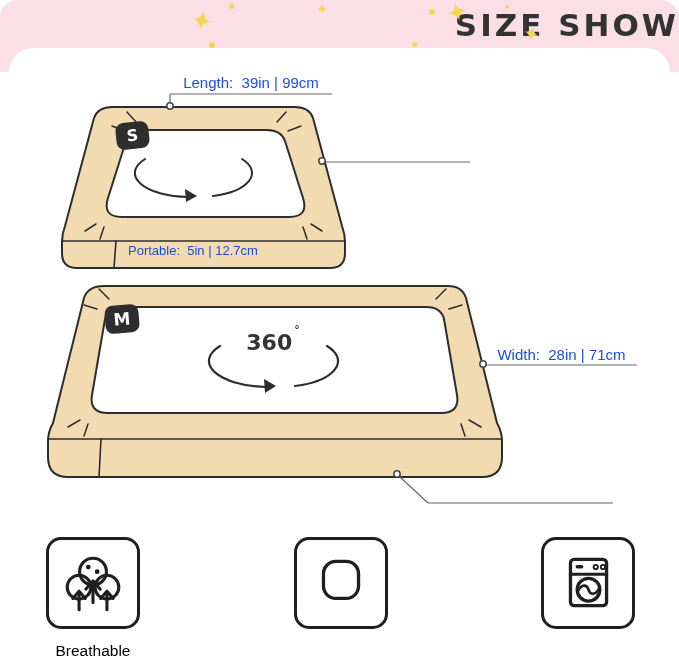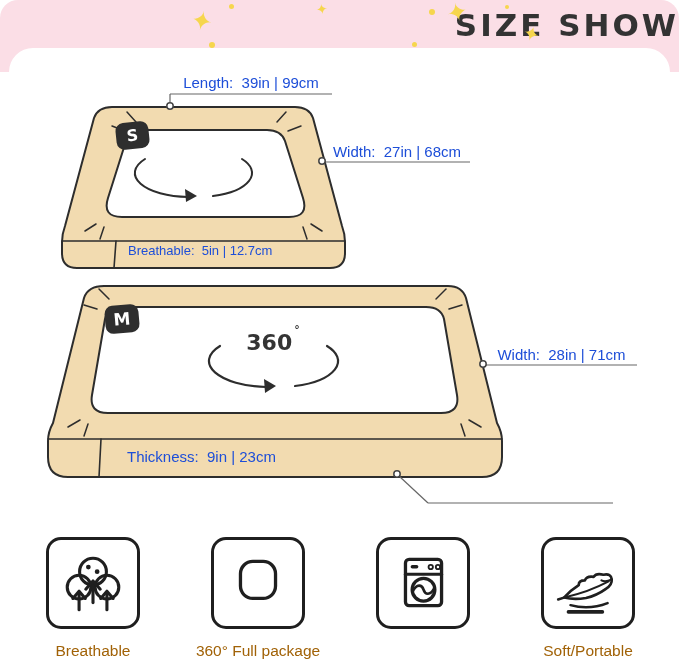--- a/index.html
+++ b/index.html
@@ -69,21 +69,21 @@
     position:absolute;top:537px;left:0;right:0;
     display:flex;justify-content:space-between;padding:0 44px 0 46px;
   }
   .feature{width:94px;display:flex;flex-direction:column;align-items:center;}
   .fbox{
     width:94px;height:92px;border:3px solid #1f1f1f;border-radius:15px;
     background:#ffffff;display:flex;align-items:center;justify-content:center;
     box-sizing:border-box;
   }
   .flabel{
-    margin-top:13px;font-size:15.5px;color:#a16207;white-space:nowrap;
+    margin-top:13px;font-size:15.5px;color:#000000;white-space:nowrap;
     text-align:center;
   }
 </style>
 </head>
 <body>
 
 <div class="canvas">
 
   <div class="banner">
     <span class="star s1">✦</span>
@@ -158,24 +158,22 @@
       <g fill="#ffffff" stroke="#444444" stroke-width="1.5">
         <circle cx="170" cy="106" r="3.2"></circle>
         <circle cx="322" cy="161" r="3.2"></circle>
         <circle cx="483" cy="364" r="3.2"></circle>
         <circle cx="397" cy="474" r="3.2"></circle>
       </g>
     </g>
   </svg>
 
   <div class="mlabel center lbl-s-length">Length:  39in | 99cm</div>
-  <div class="mlabel center lbl-s-width">Width:  27in | 68cm</div>
-  <div class="mlabel lbl-s-thick">Breathable:  5in | 12.7cm</div>
+  <div class="mlabel lbl-s-thick">Portable:  5in | 12.7cm</div>
   <div class="mlabel center lbl-m-width">Width:  28in | 71cm</div>
-  <div class="mlabel lbl-m-thick">Thickness:  9in | 23cm</div>
 
   <div class="badge badge-s">S</div>
   <div class="badge badge-m">M</div>
 
   <div class="rot rot-m"><span>360</span><sup class="deg">°</sup></div>
 
   <div class="features">
 
     <div class="feature">
       <div class="fbox">
@@ -195,45 +193,31 @@
       </div>
       <div class="flabel">Breathable</div>
     </div>
 
     <div class="feature">
       <div class="fbox">
         <svg width="66" height="66" viewBox="0 0 64 64" fill="none" stroke="#1f1f1f" stroke-width="3.2">
           <rect x="15" y="11" width="34" height="36" rx="12"></rect>
         </svg>
       </div>
-      <div class="flabel">360° Full package</div>
     </div>
 
     <div class="feature">
       <div class="fbox">
         <svg width="66" height="66" viewBox="0 0 64 64" fill="none" stroke="#1f1f1f" stroke-width="3.2" stroke-linecap="round" stroke-linejoin="round">
           <rect x="15" y="9" width="35" height="45" rx="3.5"></rect>
           <path d="M15,23.5 L50,23.5" stroke-width="3"></path>
           <rect x="20" y="14.5" width="7.5" height="3.4" rx="1.7" fill="#1f1f1f" stroke="none"></rect>
           <circle cx="39.5" cy="16.5" r="2.1" stroke-width="1.8"></circle>
           <circle cx="46.5" cy="16.5" r="2.1" stroke-width="1.8"></circle>
           <circle cx="32.5" cy="38.5" r="11"></circle>
           <path d="M22,40 C26,32.5 31,33.5 32.5,38.5 C34,43.5 39,44.5 43,37" stroke-width="2.6"></path>
         </svg>
       </div>
     </div>
 
-    <div class="feature">
-      <div class="fbox">
-        <svg width="66" height="66" viewBox="0 0 64 64" fill="none" stroke="#1f1f1f" stroke-width="2.6" stroke-linecap="round" stroke-linejoin="round">
-          <path d="M9,46 Q15,39 23,34 Q23,29.5 29,29.5 Q30.5,25 37.5,26 Q40,22 47,24 Q54.5,22.5 55,28.5 Q55.5,34 49,38 Q40,44.5 30,46.5 Q18,48.5 9,46 Z"></path>
-          <path d="M11,45.5 Q32,41 52,30.5" stroke-width="2"></path>
-          <path d="M55,28.5 Q49,31.5 45,29.5" stroke-width="2"></path>
-          <path d="M3,48 L11,45.5" stroke-width="2.4"></path>
-          <path d="M15,53.5 Q33,58.5 51,51.5" stroke-width="2.4"></path>
-          <path d="M13,60 L46,60" stroke-width="3.4"></path>
-        </svg>
-      </div>
-      <div class="flabel">Soft/Portable</div>
-    </div>
 
   </div>
 </div>
 
 </body></html>

